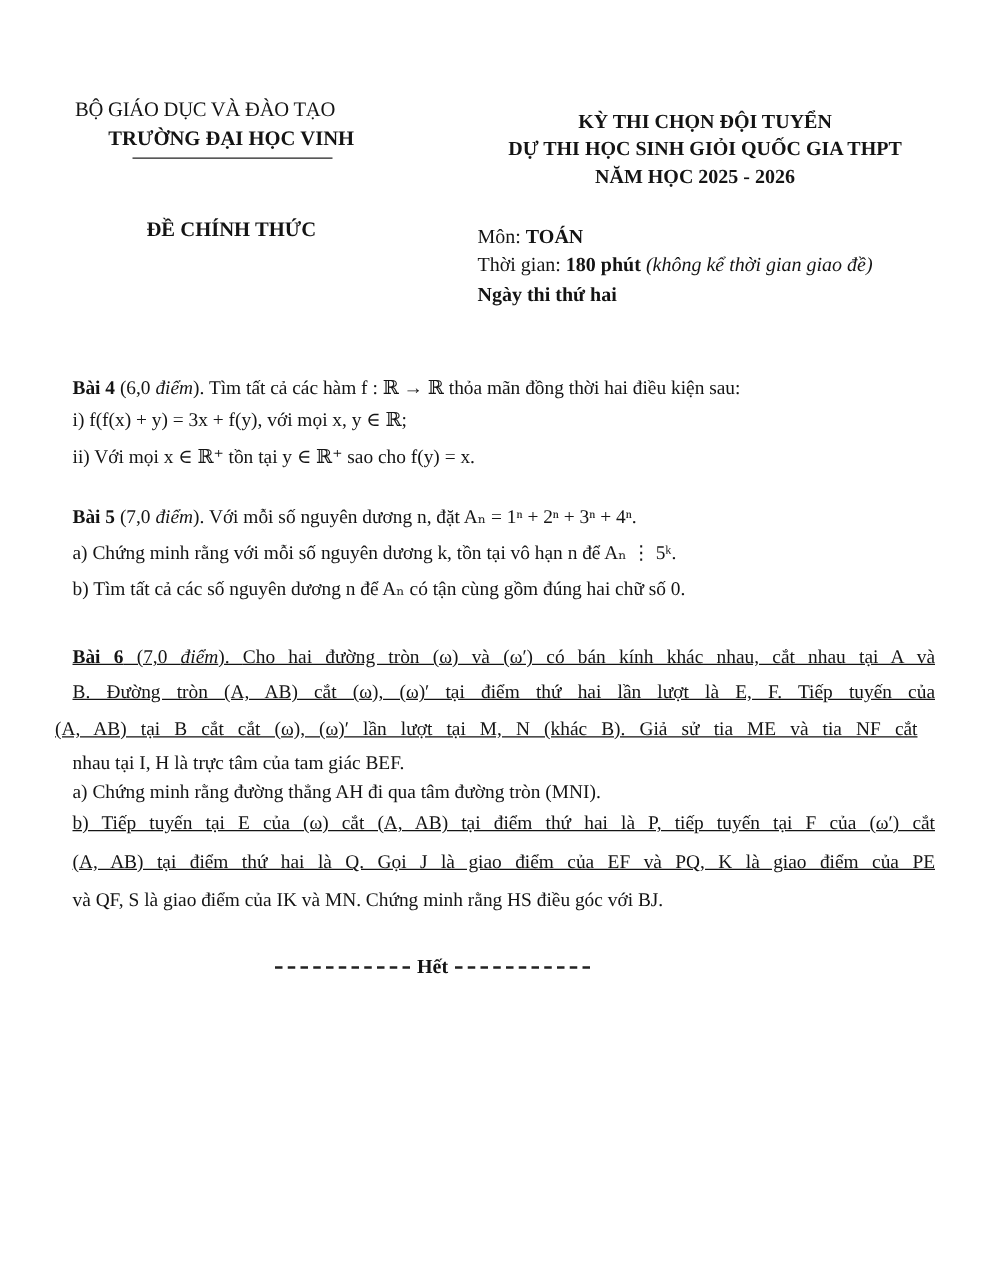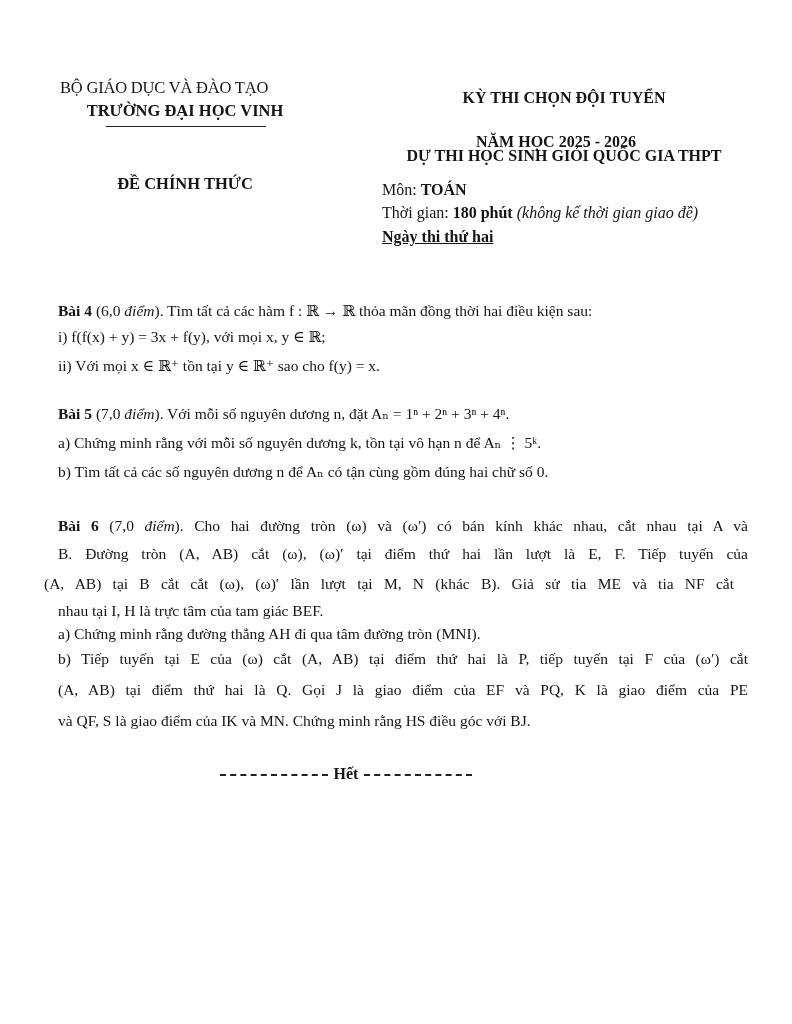--- a/index.html
+++ b/index.html
@@ -20,39 +20,39 @@
     .i { font-style: italic; }
 
     
     #hdr-left-1 { left: 60px; top: 78px; width: 250px; font-size: 16.5px; text-align: left; letter-spacing: -0.2px; }
     #hdr-left-2 { left: 60px; top: 101px; width: 250px; font-size: 16.5px; font-weight: bold; text-align: center; }
     #hdr-left-rule { left: 106px; top: 126px; width: 160px; height: 1px; background: #222; }
     #official { left: 60px; top: 174px; width: 250px; font-size: 16.5px; font-weight: bold; text-align: center; }
 
     
     #hdr-right-1 { left: 372px; top: 89px; width: 384px; font-size: 16px; font-weight: bold; text-align: center; }
-    #hdr-right-2 { left: 372px; top: 111px; width: 384px; font-size: 16px; font-weight: bold; text-align: center; margin-top: 36px; }
+    #hdr-right-2 { left: 372px; top: 111px; width: 384px; font-size: 16px; font-weight: bold; text-align: center; }
     #hdr-right-3 { left: 364px; top: 133px; width: 384px; font-size: 16px; font-weight: bold; text-align: center; }
 
     #subject { left: 382px; top: 181px; font-size: 16px; }
     #time { left: 382px; top: 204px; font-size: 16px; }
-    #day { left: 382px; top: 228px; font-size: 16px; font-weight: bold; text-decoration: underline; }
+    #day { left: 382px; top: 228px; font-size: 16px; font-weight: bold; }
 
     
     .line { font-size: 15.5px; line-height: 20px; }
 
     #p4-l1 { left: 58px; top: 301px; }
     #p4-l2 { left: 58px; top: 327px; }
     #p4-l3 { left: 58px; top: 356px; }
 
     #p5-l1 { left: 58px; top: 404px; }
     #p5-l2 { left: 58px; top: 433px; }
     #p5-l3 { left: 58px; top: 462px; }
 
-    .just { width: 690px; text-align: justify; text-align-last: justify; white-space: normal; }
+    .just { width: 690px; text-align: justify; text-align-last: justify; white-space: normal; text-decoration: underline; }
     #p6-l1 { left: 58px; top: 516px; }
     #p6-l2 { left: 58px; top: 544px; }
     #p6-l3 { left: 44px; top: 574px; }
     #p6-l4 { left: 58px; top: 601px; }
     #p6-l5 { left: 58px; top: 624px; }
     #p6-l6 { left: 58px; top: 649px; }
     #p6-l7 { left: 58px; top: 680px; }
     #p6-l8 { left: 58px; top: 711px; }
 
     #end { left: 0; top: 765px; width: 692px; text-align: center; font-size: 16px; }

